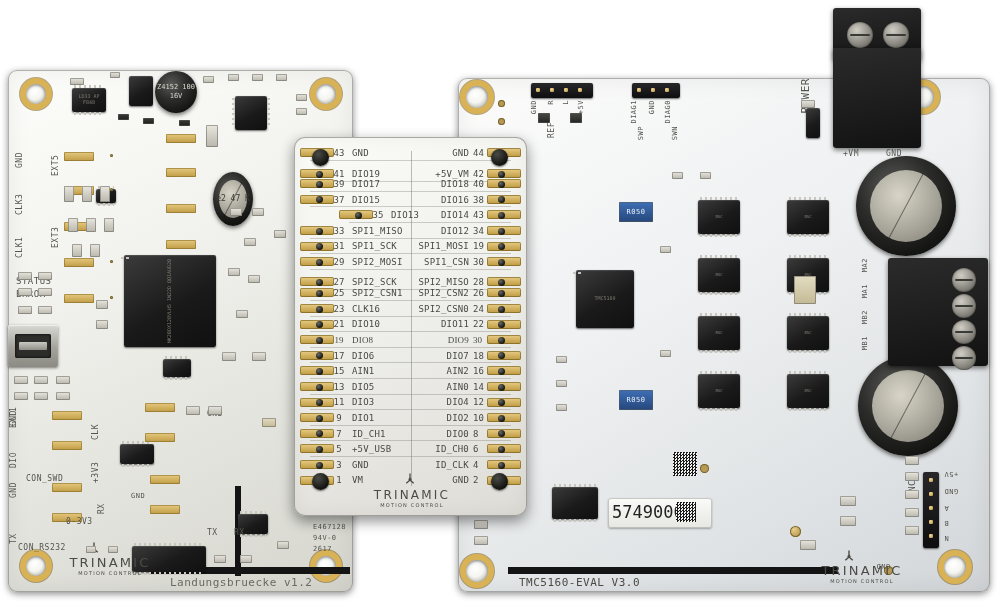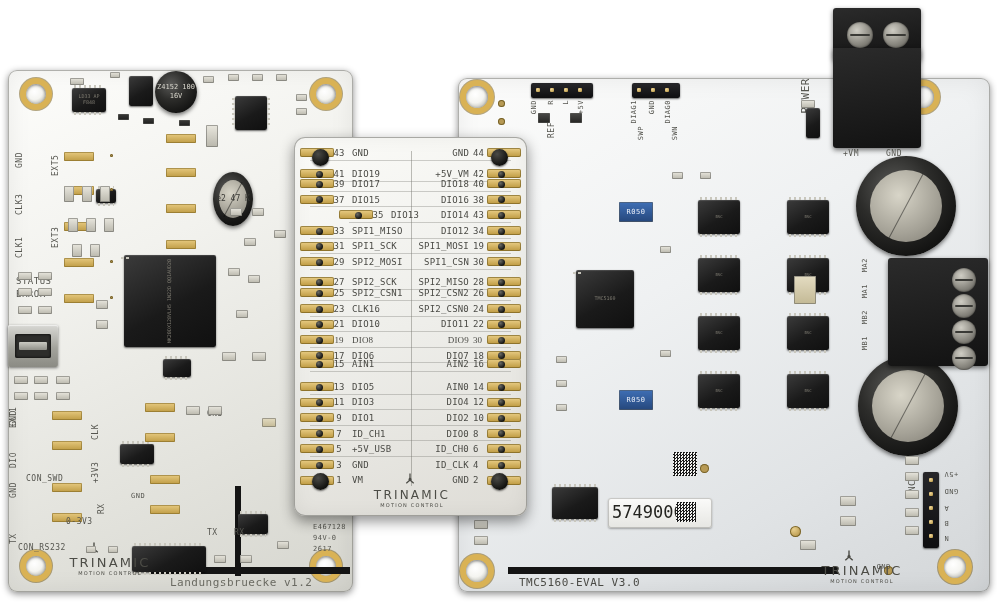--- a/index.html
+++ b/index.html
@@ -647,21 +647,21 @@
           <div class="lpin"></div>
           <div class="lhole"></div>
           <div class="lnum">17</div>
           <div class="lname">DIO6</div>
           <div class="rpin"></div>
           <div class="rhole"></div>
           <div class="rnum">18</div>
           <div class="rname">DIO7</div>
           <div class="line"></div>
         </div>
-        <div class="netrow" style="top: 219px;">
+        <div class="netrow" style="top: 226px;">
           <div class="lpin"></div>
           <div class="lhole"></div>
           <div class="lnum">15</div>
           <div class="lname">AIN1</div>
           <div class="rpin"></div>
           <div class="rhole"></div>
           <div class="rnum">16</div>
           <div class="rname">AIN2</div>
           <div class="line"></div>
         </div>

